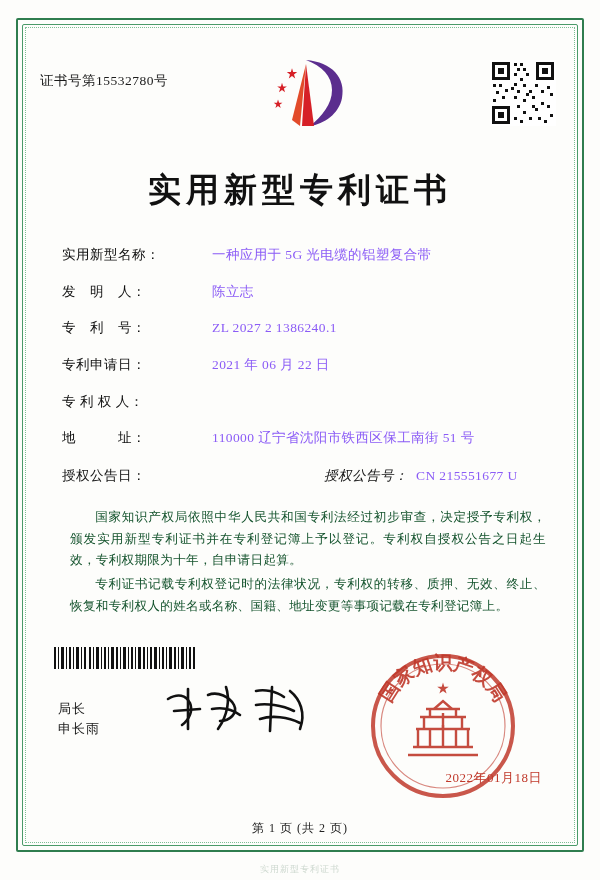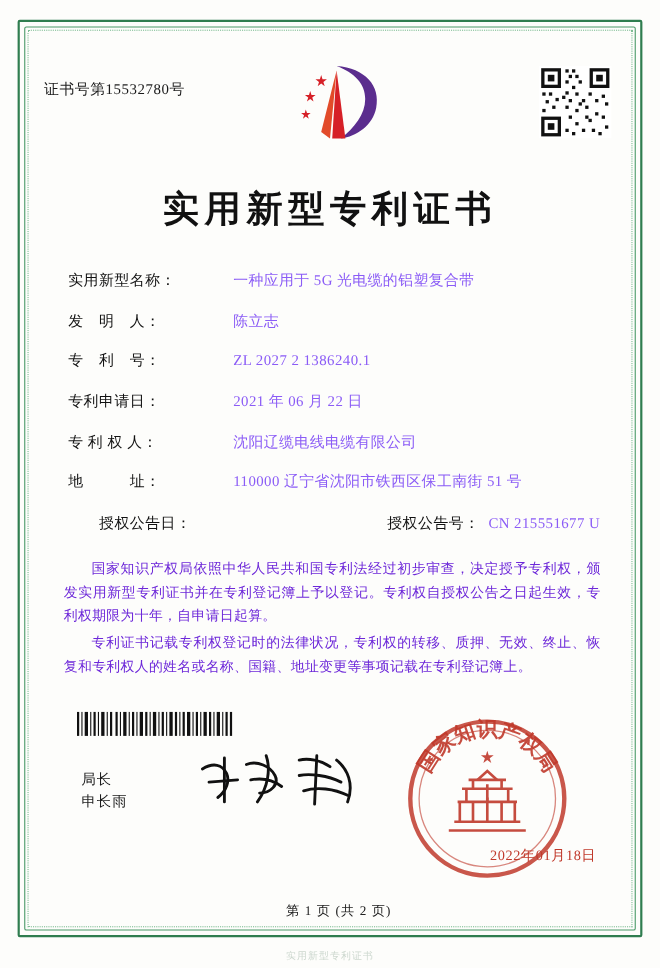--- a/index.html
+++ b/index.html
@@ -124,50 +124,50 @@
   .field-row-two {
     display: flex;
     align-items: baseline;
     font-size: 13.5px;
     margin-bottom: 20.5px;
   }
   .col-left {
     display: flex;
     flex: 0 0 262px;
     align-items: center;
-    margin-left: 28px;
   }
   .col-right {
     display: flex;
     flex: 1 1 auto;
     align-items: baseline;
   }
   .col-right .field-label {
     width: 92px;
     flex: 0 0 92px;
+    font-style: italic;
   }
 
   
   .paras {
     margin: 22px 14px 0 18px;
   }
   .para {
     font-size: 12.6px;
     line-height: 1.72;
     text-align: justify;
     text-indent: 2em;
     letter-spacing: 0.3px;
-    color: #6d28d9;
-    margin: 0 0 2px 0;
+    color: #14532d;
+    margin: 0 0 2px 12px;
   }
 
   
   .bottom {
     position: absolute;
-    left: 16px;
+    left: 0;
     right: 0;
     bottom: 14px;
     height: 180px;
   }
   .barcode {
     position: absolute;
     left: 14px;
     top: 6px;
     width: 142px;
     height: 22px;
@@ -327,21 +327,20 @@
         <span class="field-value">ZL 2027 2 1386240.1</span>
       </div>
 
       <div class="field">
         <span class="field-label">专利申请日：</span>
         <span class="field-value">2021 年 06 月 22 日</span>
       </div>
 
       <div class="field">
         <span class="field-label">专 利 权 人：</span>
-        <span class="field-value">沈阳辽缆电线电缆有限公司</span>
       </div>
 
       <div class="field">
         <span class="field-label">地　　　址：</span>
         <span class="field-value">110000 辽宁省沈阳市铁西区保工南街 51 号</span>
       </div>
 
       <div class="field-row-two">
         <span class="col-left">
           <span class="field-label">授权公告日：</span>

